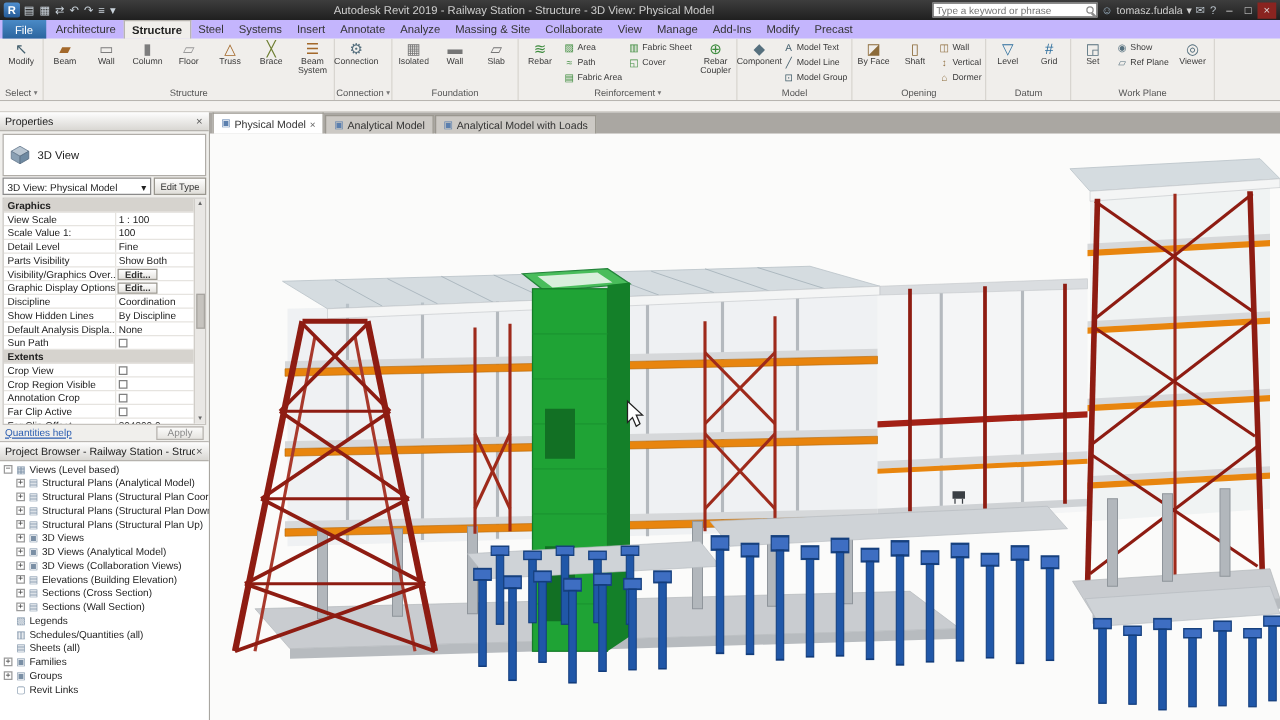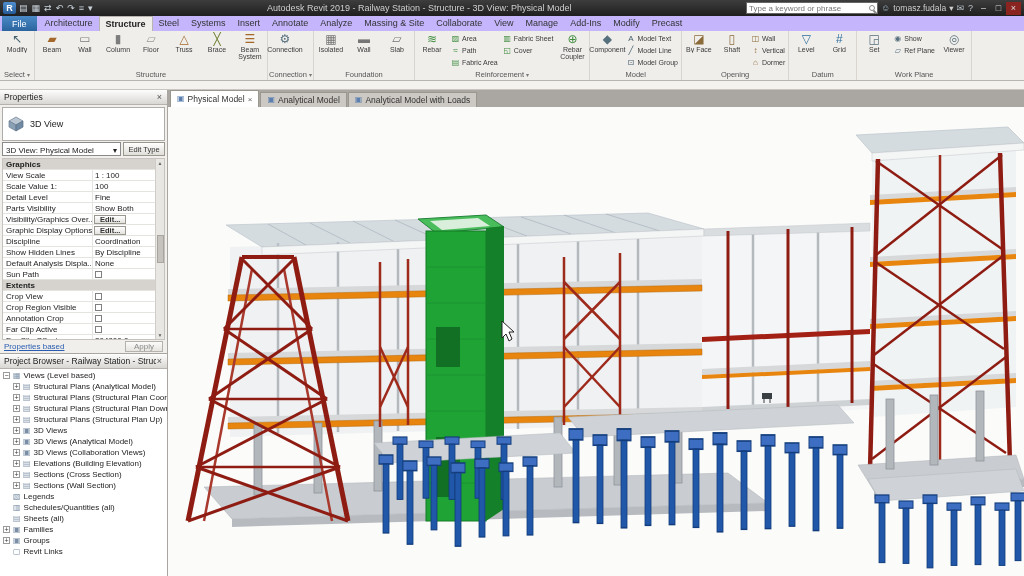--- a/index.html
+++ b/index.html
@@ -529,21 +529,21 @@
 
             </div>
 
             <div class="prop-row" data-kind="text">
               <span class="plabel">Far Clip Offset</span>
               <span class="pvalue">304800.0</span>
 
             </div>
           </div>
         <div class="props-footer">
-          <span class="help-link">Properties based</span>
+          <span class="help-link">Quantities help</span>
           <button class="apply-btn">Apply</button>
         </div>
       </div>
 
       <div class="pb">
         <div class="pane-header">
           <span class="ph-label">Project Browser - Railway Station - Structure</span>
           <span class="pane-x">×</span>
         </div>
         <div class="pb-tree">

